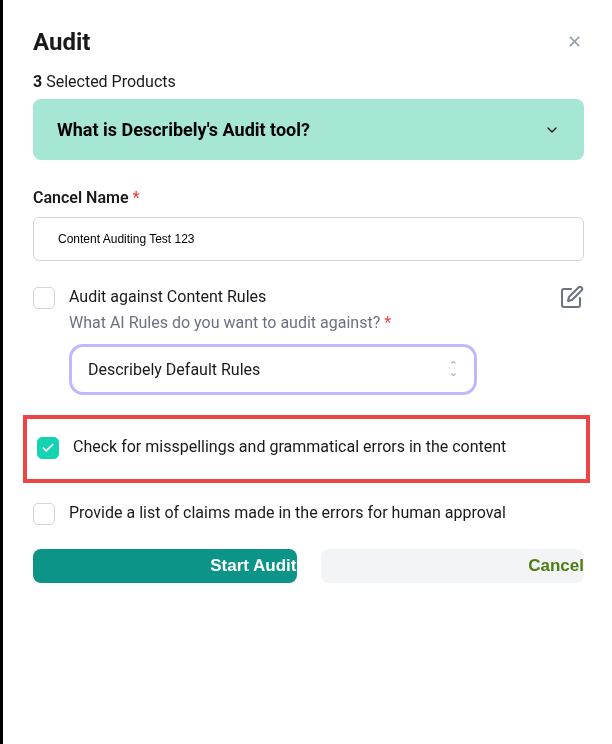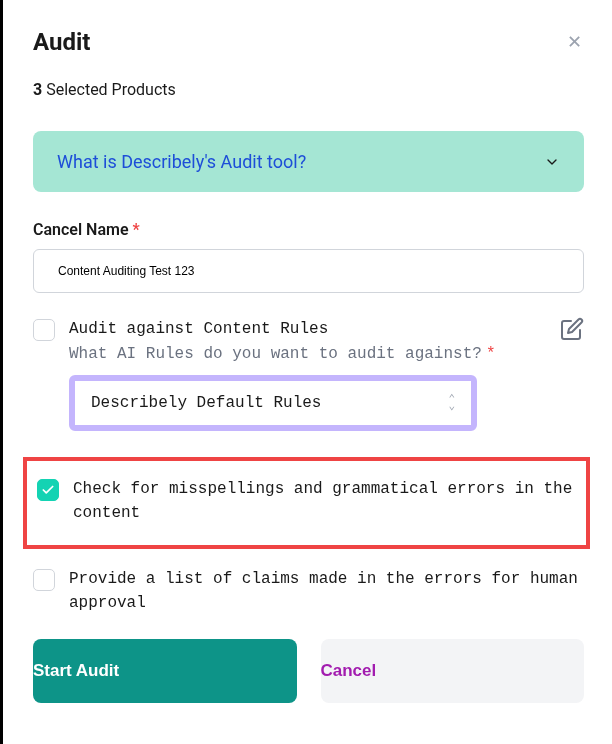--- a/index.html
+++ b/index.html
@@ -14,56 +14,56 @@
       height: 744px;
       padding: 28px 28px 28px 30px;
       position: relative;
       border-left: 3px solid #000;
       color: #1a1a1a;
     }
     .header {
       display: flex;
       justify-content: space-between;
       align-items: center;
-      margin-bottom: 24px;
+      margin-bottom: 16px;
     }
     .title {
       font-size: 24px;
       font-weight: 700;
     }
     .close-btn {
       background: none;
       border: none;
       cursor: pointer;
       color: #9ca3af;
       font-size: 18px;
       padding: 2px;
       line-height: 1;
     }
     .selected-products {
       font-size: 16px;
-      margin-bottom: 32px;
+      margin-bottom: 8px;
     }
     .selected-products strong {
       font-weight: 700;
     }
     .accordion {
       background: #a5e6d4;
       border-radius: 8px;
       padding: 20px 24px;
       display: flex;
       justify-content: space-between;
       align-items: center;
       cursor: pointer;
       margin-bottom: 28px;
     }
     .accordion-title {
       font-size: 18px;
-      font-weight: 400;
-      color: #1d4ed8;
+      font-weight: 700;
+      color: #000000;
     }
     .chevron {
       width: 16px;
       height: 16px;
     }
     .chevron svg {
       width: 100%;
       height: 100%;
     }
     .field-label {
@@ -110,21 +110,20 @@
       width: 14px;
       height: 14px;
       stroke: #fff;
       stroke-width: 3;
       fill: none;
       stroke-linecap: round;
       stroke-linejoin: round;
     }
     .option-content {
       flex: 1;
-      font-family: Liberation Mono, monospace;
     }
     .option-title {
       font-size: 16px;
       font-weight: 400;
       line-height: 1.5;
     }
     .option-subtitle {
       font-size: 16px;
       color: #6b7280;
       margin-top: 4px;
@@ -138,71 +137,71 @@
       color: #6b7280;
       cursor: pointer;
       flex-shrink: 0;
     }
     .edit-icon svg {
       width: 100%;
       height: 100%;
     }
     .rules-select {
       margin-top: 12px;
-      border: 6px solid #c4b5fd;
-      border-radius: 6px;
+      border: 3px solid #c4b5fd;
+      border-radius: 14px;
       padding: 13px 16px;
       display: flex;
       justify-content: space-between;
       align-items: center;
       cursor: pointer;
       width: 408px;
       font-size: 16px;
     }
     .select-arrows {
       color: #9ca3af;
       display: flex;
       flex-direction: column;
       gap: 0;
       font-size: 11px;
       line-height: 0.6;
     }
     .highlight-box {
       border: 4px solid #ef4444;
       padding: 16px 8px 20px 8px;
-      margin: 26px 0 18px 0;
+      margin: 20px 0 18px 0;
       margin-left: -10px;
       margin-right: -6px;
     }
     .highlight-box .option-row {
       margin-bottom: 0;
       padding-left: 2px;
     }
     .footer {
       display: flex;
       gap: 24px;
       margin-top: 24px;
     }
     .btn {
       flex: 1;
-      padding: 22px 0;
+      padding: 7px 0;
       font-size: 17px;
       font-weight: 700;
       border-radius: 8px;
       border: none;
       cursor: pointer;
-      text-align: left;
+      text-align: right;
     }
     .btn-primary {
       background: #0d9488;
       color: #fff;
     }
     .btn-secondary {
       background: #f3f4f6;
-      color: #a21caf;
+      color: #4d7c0f;
     }
     .top-group {
       display: flex;
       align-items: flex-start;
       justify-content: space-between;
       gap: 10px;
     }
     .top-group-left {
       flex: 1;
     }

